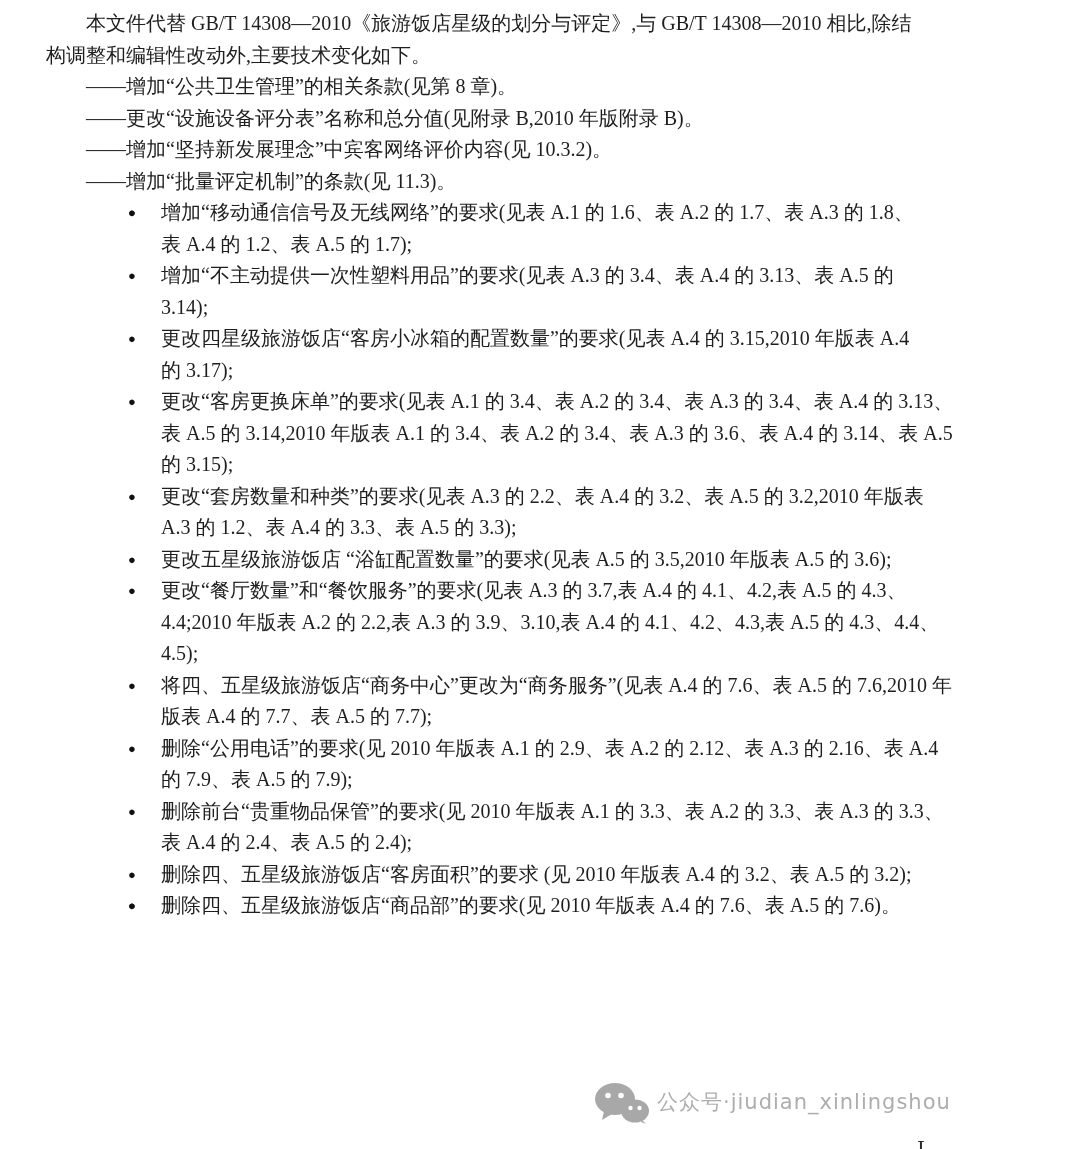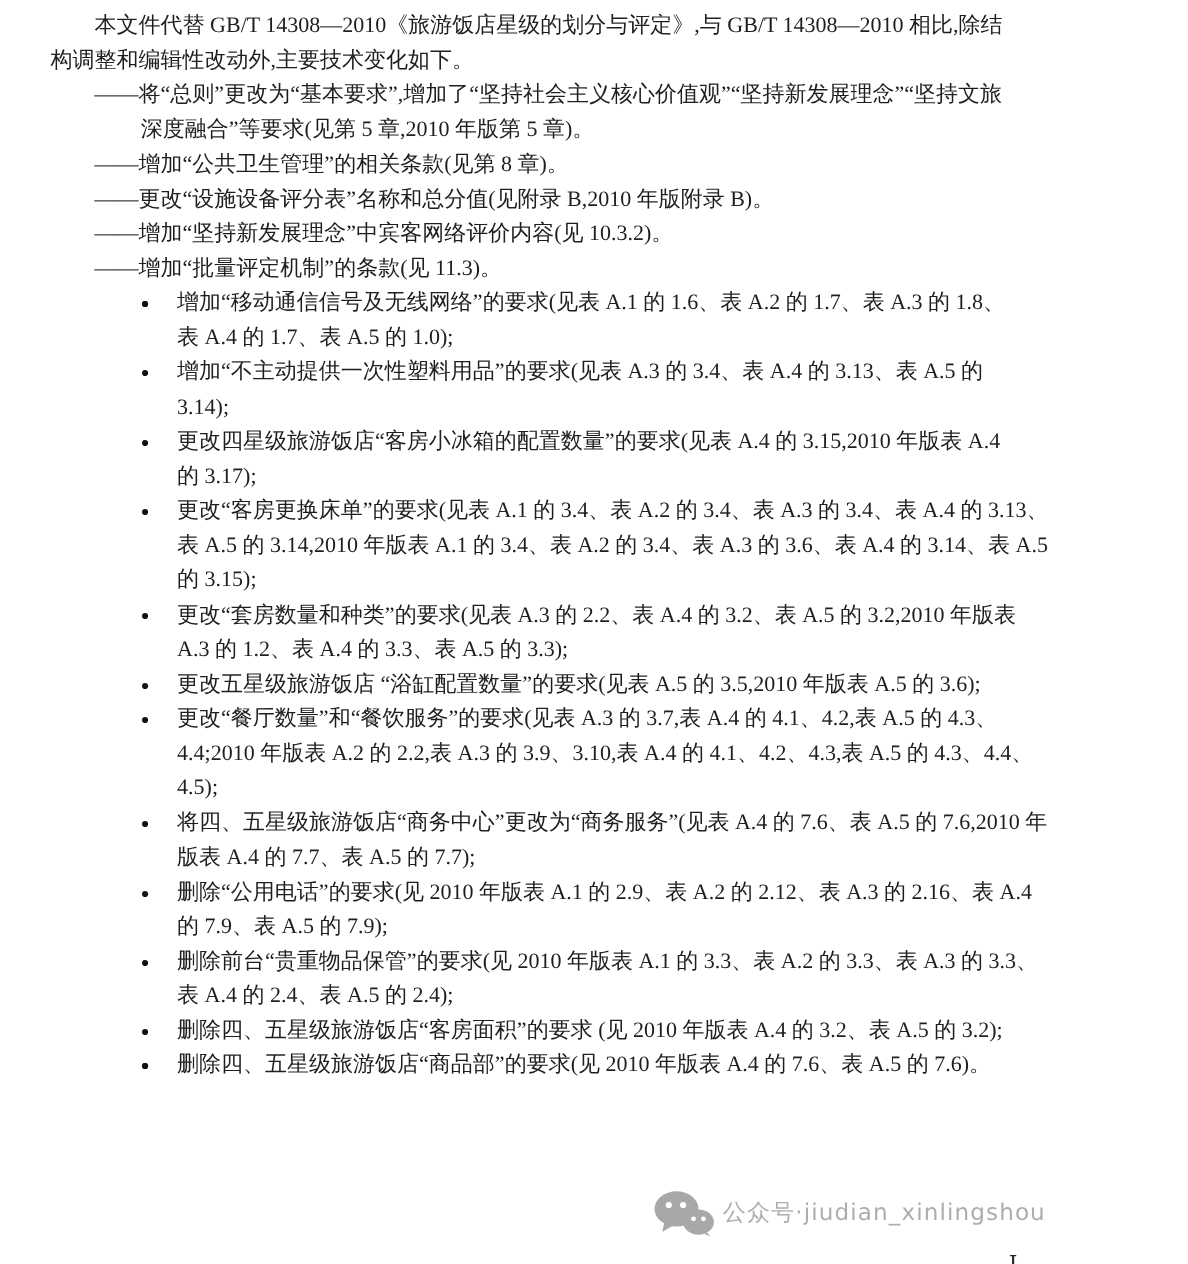--- a/index.html
+++ b/index.html
@@ -78,30 +78,28 @@
     text-align: center;
   }
 </style>
 </head>
 <body>
 
 <div class="page">
   <p class="intro">本文件代替 GB/T 14308—2010《旅游饭店星级的划分与评定》,与 GB/T 14308—2010 相比,除结
 构调整和编辑性改动外,主要技术变化如下。</p>
 
-  <div class="dash-item"><span class="dash-marker">——</span><span class="dash-text">将“总则”更改为“基本要求”,增加了“坚持社会主义核心价值观”“坚持新发展理念”“坚持文旅
-深度融合”等要求(见第 5 章,2010 年版第 5 章)。</span></div>
   <div class="dash-item"><span class="dash-marker">——</span><span class="dash-text">增加“公共卫生管理”的相关条款(见第 8 章)。</span></div>
   <div class="dash-item"><span class="dash-marker">——</span><span class="dash-text">更改“设施设备评分表”名称和总分值(见附录 B,2010 年版附录 B)。</span></div>
   <div class="dash-item"><span class="dash-marker">——</span><span class="dash-text">增加“坚持新发展理念”中宾客网络评价内容(见 10.3.2)。</span></div>
   <div class="dash-item"><span class="dash-marker">——</span><span class="dash-text">增加“批量评定机制”的条款(见 11.3)。</span></div>
 
   <div class="bullet-item"><span class="bullet-marker">●</span></div>
   <div class="bullet-item"><span class="bullet-marker">●</span><span class="bullet-text">增加“移动通信信号及无线网络”的要求(见表 A.1 的 1.6、表 A.2 的 1.7、表 A.3 的 1.8、
-表 A.4 的 1.7、表 A.5 的 1.0);</span></div>
+表 A.4 的 1.2、表 A.5 的 1.7);</span></div>
   <div class="bullet-item"><span class="bullet-marker">●</span><span class="bullet-text">增加“不主动提供一次性塑料用品”的要求(见表 A.3 的 3.4、表 A.4 的 3.13、表 A.5 的
 3.14);</span></div>
   <div class="bullet-item"><span class="bullet-marker">●</span><span class="bullet-text">更改四星级旅游饭店“客房小冰箱的配置数量”的要求(见表 A.4 的 3.15,2010 年版表 A.4
 的 3.17);</span></div>
   <div class="bullet-item"><span class="bullet-marker">●</span><span class="bullet-text">更改“客房更换床单”的要求(见表 A.1 的 3.4、表 A.2 的 3.4、表 A.3 的 3.4、表 A.4 的 3.13、
 表 A.5 的 3.14,2010 年版表 A.1 的 3.4、表 A.2 的 3.4、表 A.3 的 3.6、表 A.4 的 3.14、表 A.5
 的 3.15);</span></div>
   <div class="bullet-item"><span class="bullet-marker">●</span><span class="bullet-text">更改“套房数量和种类”的要求(见表 A.3 的 2.2、表 A.4 的 3.2、表 A.5 的 3.2,2010 年版表
 A.3 的 1.2、表 A.4 的 3.3、表 A.5 的 3.3);</span></div>
   <div class="bullet-item"><span class="bullet-marker">●</span><span class="bullet-text">更改五星级旅游饭店 “浴缸配置数量”的要求(见表 A.5 的 3.5,2010 年版表 A.5 的 3.6);</span></div>

